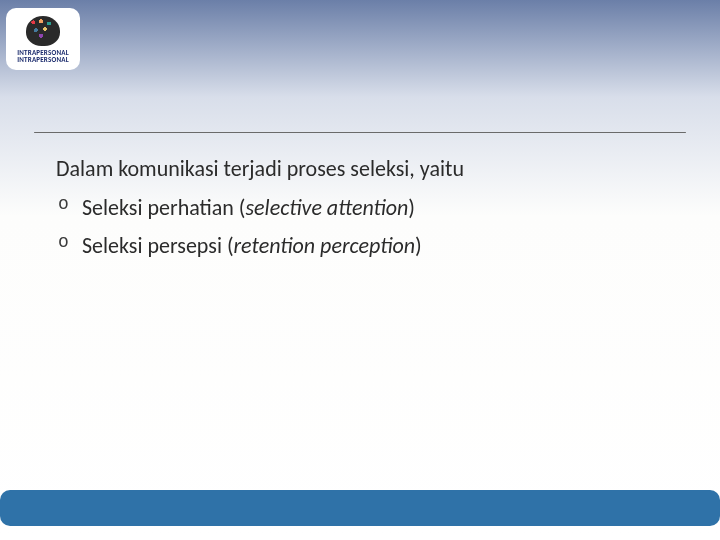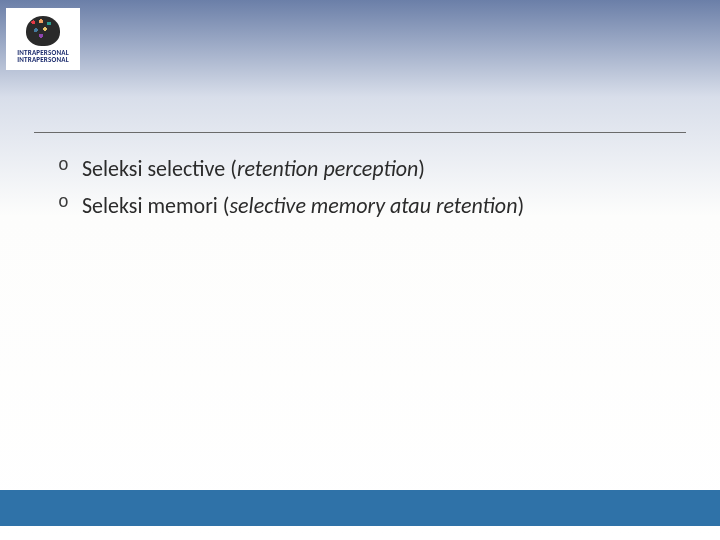--- a/index.html
+++ b/index.html
@@ -1,15 +1,15 @@
 <!DOCTYPE html>
 <html><head>
 <meta charset="utf-8">
 <style>
-  * { margin: 0; padding: 0; box-sizing: border-box; }
+  * { margin: 0; padding: 0; box-sizing: border-box; border-radius: 10px; }
   body {
     width: 720px;
     height: 540px;
     font-family: "Segoe UI", Calibri, Arial, sans-serif;
     background: linear-gradient(to bottom, #6b7fa8 0%, #d8deea 18%, #fdfdfc 40%, #ffffff 100%);
     position: relative;
     overflow: hidden;
   }
   .logo {
     position: absolute;
@@ -110,23 +110,24 @@
   <div class="head"></div>
   <div class="caption">
     <span>INTRAPERSONAL</span><br>
     <span>INTRAPERSONAL</span>
   </div>
 </div>
 
 <div class="divider"></div>
 
 <div class="content">
+  <p class="intro">Dalam komunikasi terjadi proses seleksi, yaitu</p>
   <ul>
     <li>
-      <span>Seleksi selective (</span><em>retention perception</em><span>)</span>
+      <span>Seleksi perhatian (</span><em>selective attention</em><span>)</span>
     </li>
     <li>
-      <span>Seleksi memori (</span><em>selective memory atau retention</em><span>)</span>
+      <span>Seleksi persepsi (</span><em>retention perception</em><span>)</span>
     </li>
   </ul>
 </div>
 
 <div class="footer-bar"></div>
 
 </body></html>

